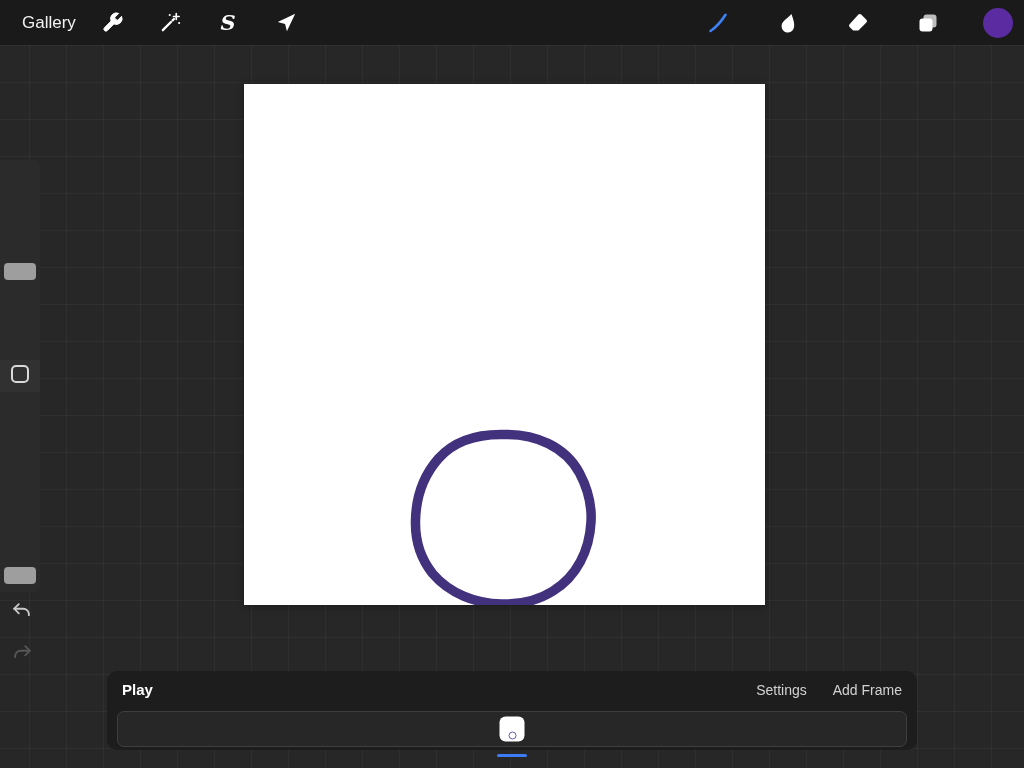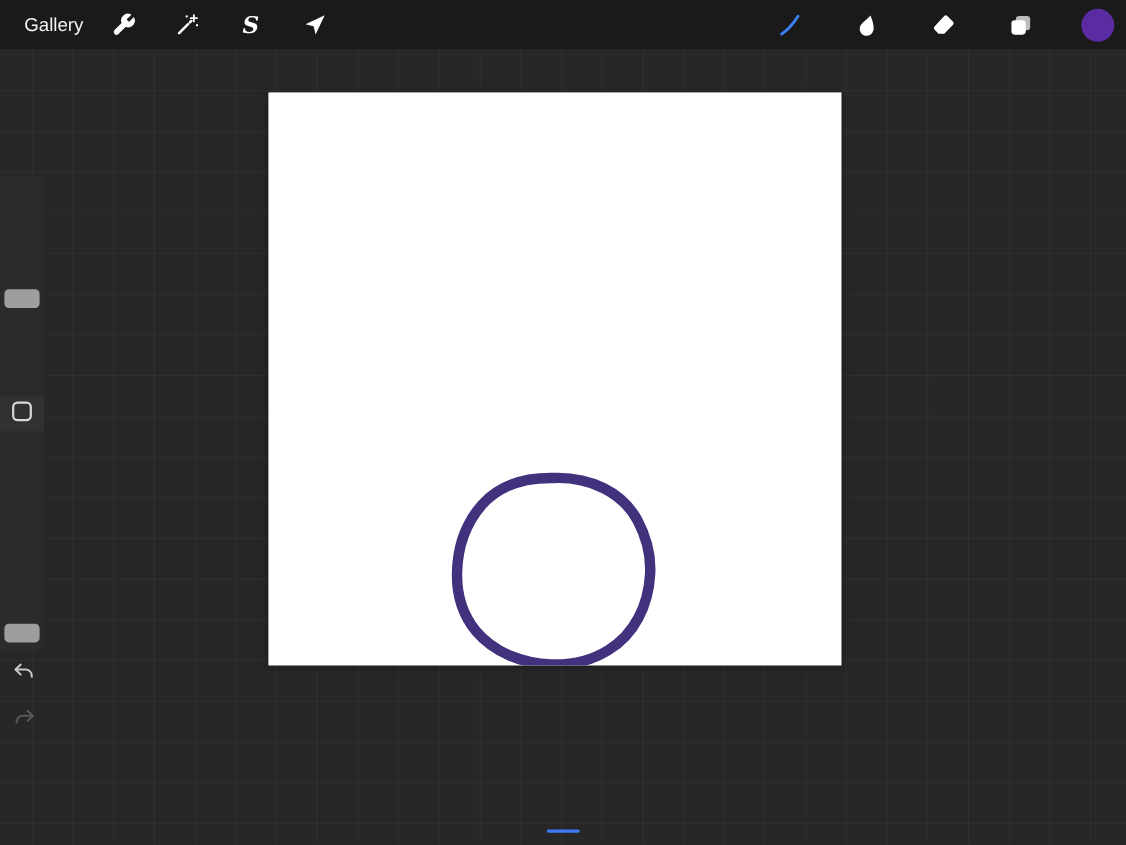--- a/index.html
+++ b/index.html
@@ -151,15 +151,29 @@
       <path d="M3.5 9.5 H13.5 a6 6 0 0 1 6 6 v1"></path>
     </svg>
   </button>
   <button class="redo-btn">
     <svg width="22" height="22" viewBox="0 0 24 24" fill="none" stroke="#575757" stroke-width="2" stroke-linecap="round" stroke-linejoin="round">
       <polyline points="15.5,4.5 20.5,9.5 15.5,14.5"></polyline>
       <path d="M20.5 9.5 H10.5 a6 6 0 0 0 -6 6 v1"></path>
     </svg>
   </button>
 
+  <section class="anim-panel">
+    <div class="panel-header">
+      <span class="play">Play</span>
+      <div class="panel-actions">
+        <span>Settings</span>
+        <span>Add Frame</span>
+      </div>
+    </div>
+    <div class="timeline">
+      <div class="frame-thumb">
+        <span class="frame-mini-circle"></span>
+      </div>
+    </div>
+  </section>
   <div class="frame-indicator" style="background: rgb(62, 123, 247);"></div>
 
 </div>
 
 </body></html>

